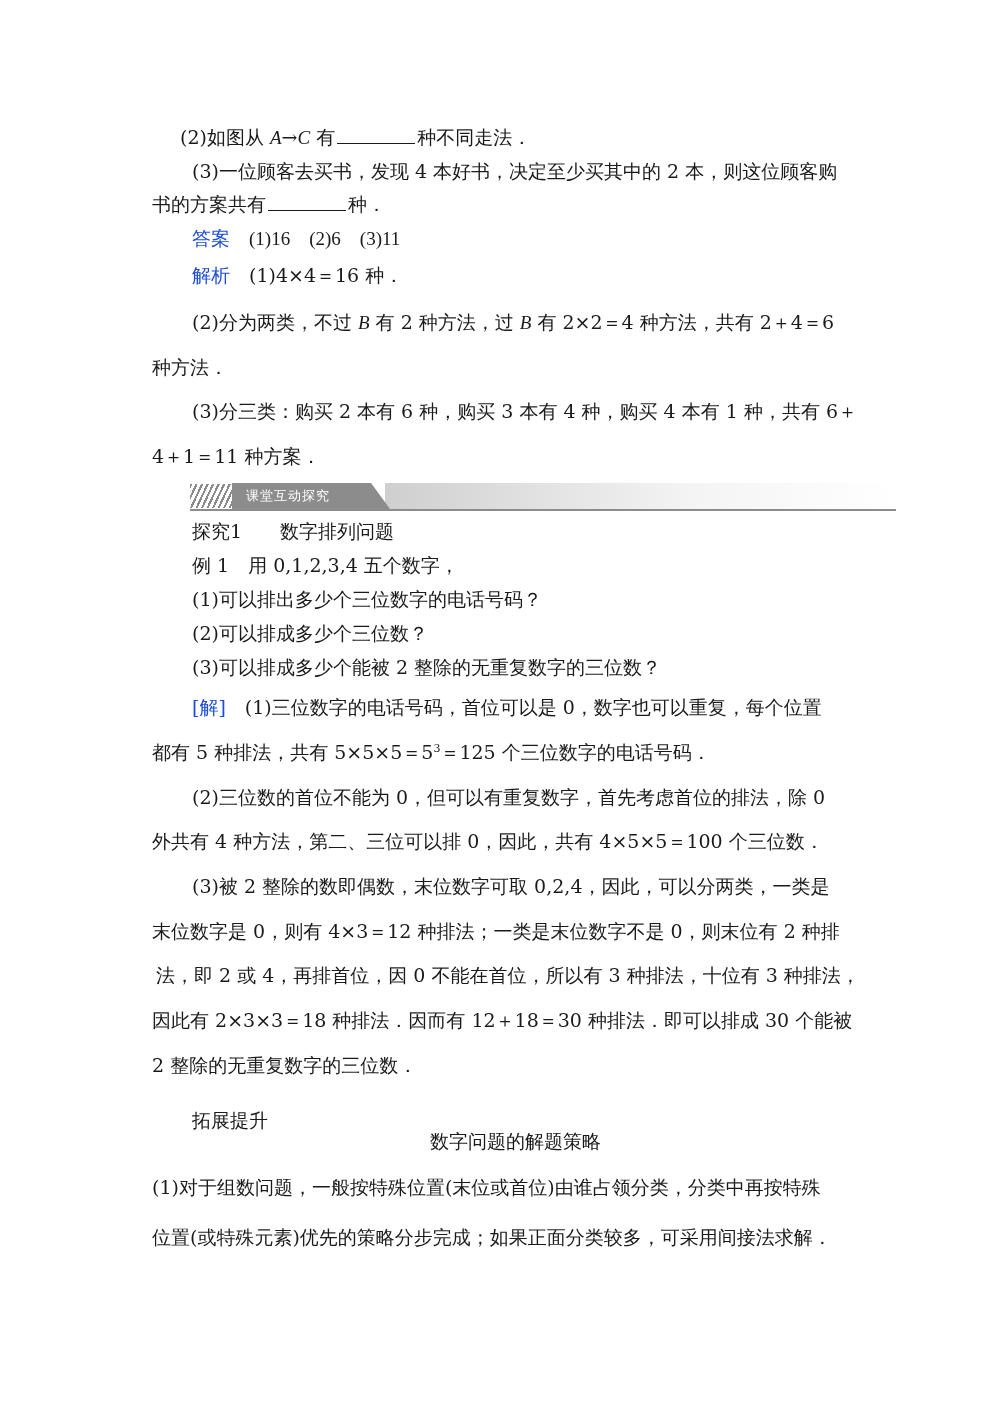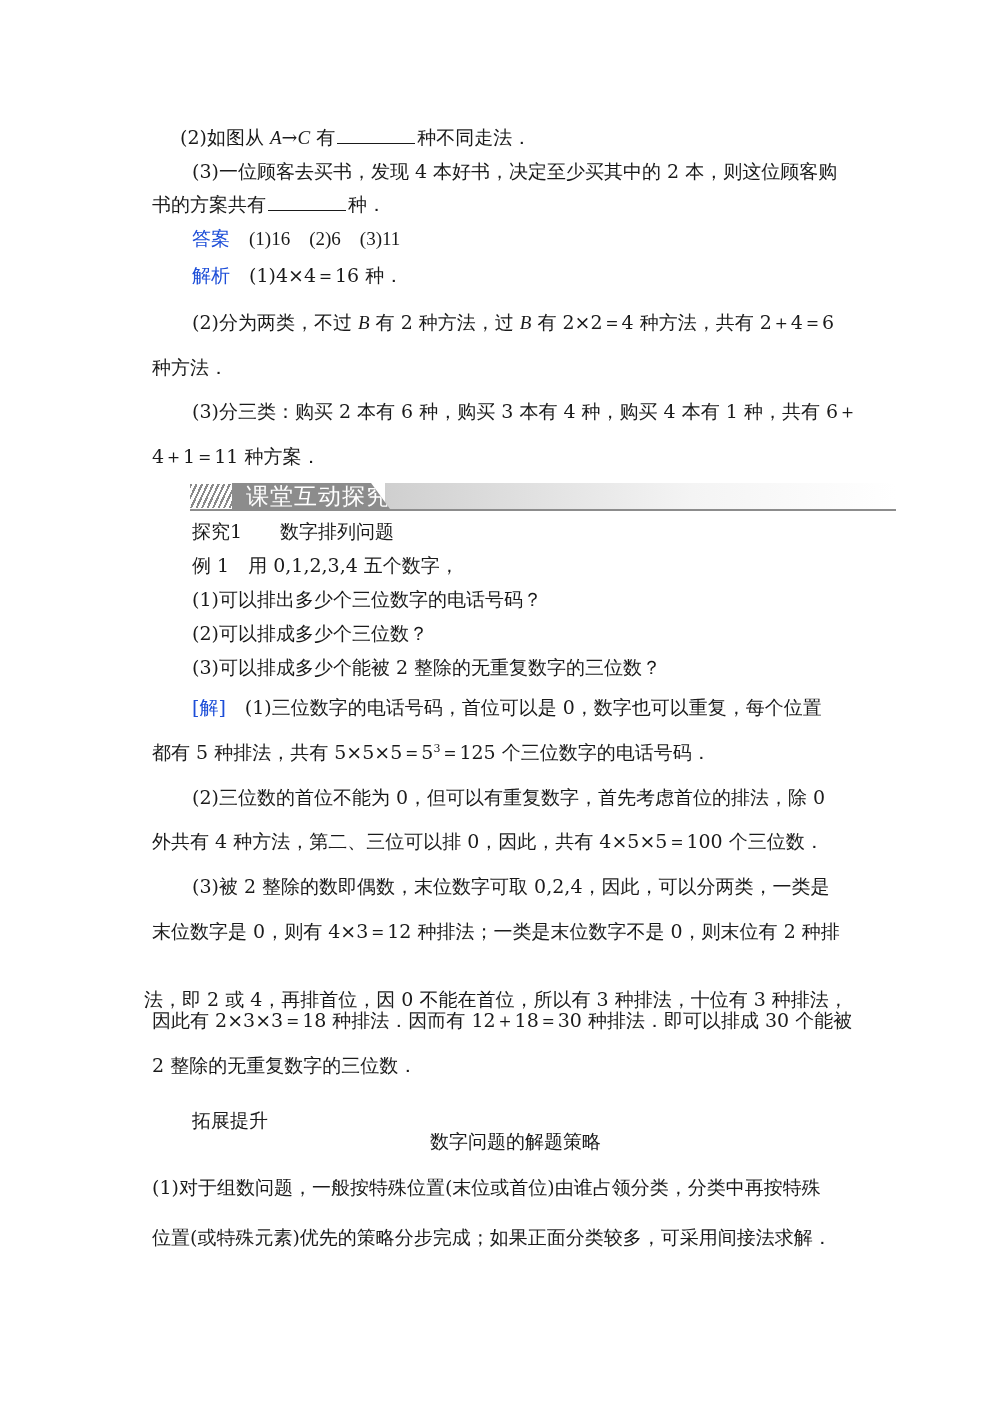--- a/index.html
+++ b/index.html
@@ -23,21 +23,21 @@
     position: absolute; left: 190px; top: 481px; width: 706px; height: 30px;
   }
   .banner .stripes {
     position: absolute; left: 0; top: 3px; width: 46px; height: 24px;
     background: repeating-linear-gradient(115deg, #8a8a8a 0 2px, #ffffff 2px 5px);
   }
   .banner .label {
     position: absolute; left: 42px; top: 2px; height: 26px; width: 158px;
     background: #8c8c8c; color: #ffffff;
     clip-path: polygon(0 0, 88% 0, 100% 100%, 0 100%);
-    font-size: 23px; line-height: 26px; padding-left: 14px; box-sizing: border-box;
+    font-size: 13px; line-height: 26px; padding-left: 14px; box-sizing: border-box;
     letter-spacing: 1px;
   }
   .banner .fade {
     position: absolute; left: 195px; top: 2px; right: 0; height: 26px;
     background: linear-gradient(90deg, #cfcfcf, #f4f4f4 60%, #ffffff);
   }
   .banner .rule {
     position: absolute; left: 0; right: 0; bottom: 0; height: 2px; background: #8c8c8c;
   }
   sup { font-size: 11px; vertical-align: 7px; line-height: 0; }
@@ -85,20 +85,20 @@
 <div class="line" style="left:192px; top:695px;">
   <span class="red">[解]</span><span>　(1)三位数字的电话号码，首位可以是 0，数字也可以重复，每个位置</span>
 </div>
 <div class="line" style="left:152px; top:740px;">
   <span>都有 5 种排法，共有 5×5×5＝5</span><sup>3</sup><span>＝125 个三位数字的电话号码．</span>
 </div>
 <div class="line" style="left:192px; top:785px;">(2)三位数的首位不能为 0，但可以有重复数字，首先考虑首位的排法，除 0</div>
 <div class="line" style="left:152px; top:829px;">外共有 4 种方法，第二、三位可以排 0，因此，共有 4×5×5＝100 个三位数．</div>
 <div class="line" style="left:192px; top:874px;">(3)被 2 整除的数即偶数，末位数字可取 0,2,4，因此，可以分两类，一类是</div>
 <div class="line" style="left:152px; top:919px;">末位数字是 0，则有 4×3＝12 种排法；一类是末位数字不是 0，则末位有 2 种排</div>
-<div class="line" style="left:144px; top:963px;margin-top:24px;">法，即 2 或 4，再排首位，因 0 不能在首位，所以有 3 种排法，十位有 3 种排法，</div>
+<div class="line" style="left:156px; top:963px;">法，即 2 或 4，再排首位，因 0 不能在首位，所以有 3 种排法，十位有 3 种排法，</div>
 <div class="line" style="left:152px; top:1008px;">因此有 2×3×3＝18 种排法．因而有 12＋18＝30 种排法．即可以排成 30 个能被</div>
 <div class="line" style="left:152px; top:1053px;">2 整除的无重复数字的三位数．</div>
 
 <div class="line" style="left:192px; top:1096px;margin-top:12px;">拓展提升</div>
 <div class="line" style="left:430px; top:1129px;">数字问题的解题策略</div>
 <div class="line" style="left:152px; top:1175px;">(1)对于组数问题，一般按特殊位置(末位或首位)由谁占领分类，分类中再按特殊</div>
 <div class="line" style="left:152px; top:1225px;">位置(或特殊元素)优先的策略分步完成；如果正面分类较多，可采用间接法求解．</div>
 
 </body></html>

